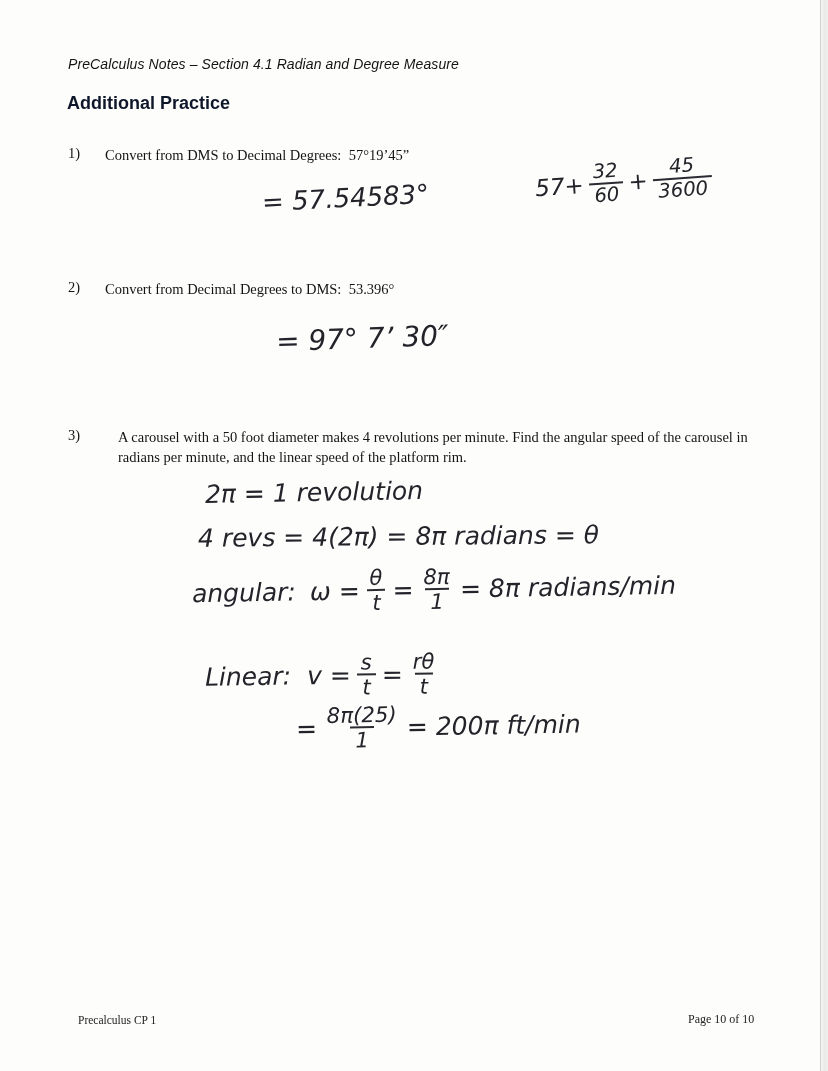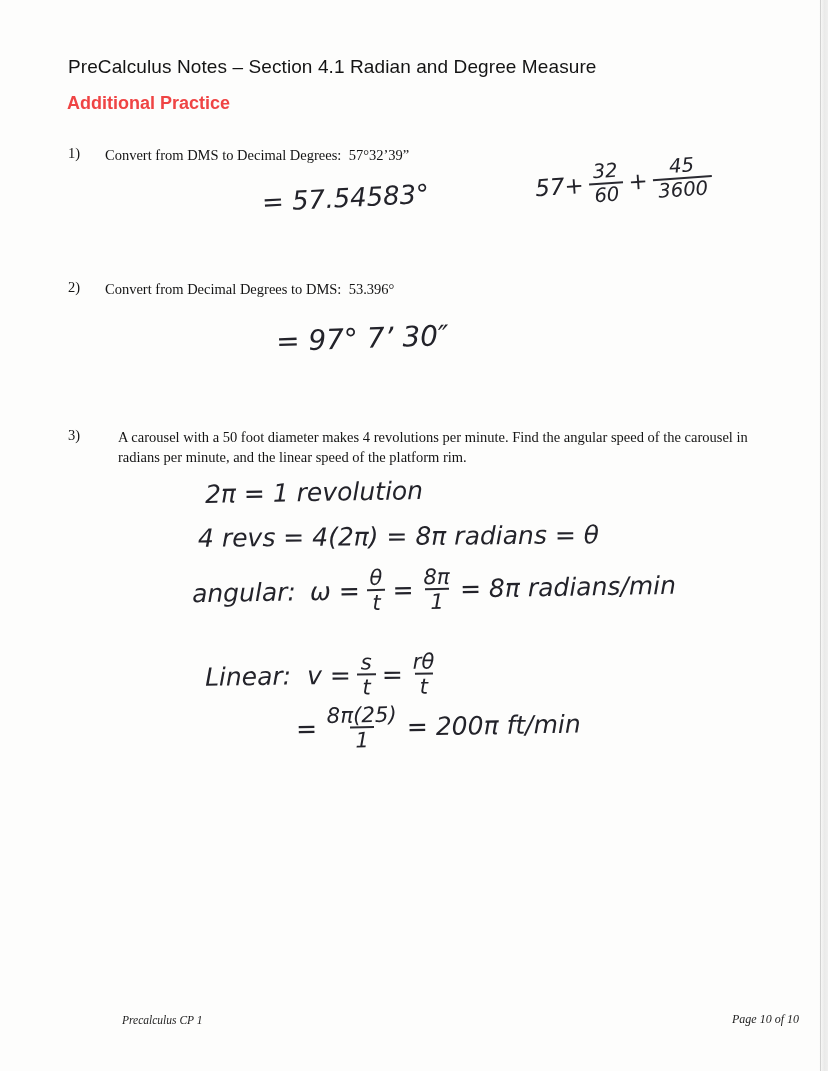--- a/index.html
+++ b/index.html
@@ -4,34 +4,34 @@
 <style>
   html,body{margin:0;padding:0;}
   body{
     width:828px;height:1071px;position:relative;overflow:hidden;
     background:#fdfdfc;
     font-family:"Liberation Sans", sans-serif;
   }
   .abs{position:absolute;}
   
   .doc-header{
-    left:68px;top:56px;font-size:19px;color:#141414;letter-spacing:0.1px;
+    left:68px;top:56px;font-size:14px;color:#141414;letter-spacing:0.1px;font-style:italic;
   }
   .doc-title{
-    left:67px;top:93px;font-size:18px;font-weight:700;color:#ef4444;
+    left:67px;top:93px;font-size:18px;font-weight:700;color:#0f172a;
   }
   .problem-number{
     font-family:"Liberation Serif", serif;font-size:14.5px;color:#141414;
   }
   .problem-text{
     font-family:"Liberation Serif", serif;font-size:14.5px;color:#141414;
     white-space:pre-wrap;line-height:1.4;
   }
   .footer{
-    font-family:"Liberation Serif", serif;font-style:italic;font-size:11.5px;color:#222;margin-left:44px;
+    font-family:"Liberation Serif", serif;font-size:11.5px;color:#222;
   }
   
   .hw{
     font-family:"DejaVu Sans", cursive, sans-serif;
     font-style:italic;
     color:#23232a;
   }
   .hw-row{display:inline-flex;align-items:center;}
   .frac{display:inline-flex;flex-direction:column;align-items:center;line-height:1.05;margin:0 5px;}
   .frac .num{padding:0 5px;}
@@ -46,21 +46,21 @@
     right:7px;top:0;width:1.5px;height:1071px;background:rgba(110,110,110,0.28);
   }
 </style>
 </head>
 <body>
 
 <div class="abs doc-header">PreCalculus Notes – Section 4.1 Radian and Degree Measure</div>
 <div class="abs doc-title">Additional Practice</div>
 
 <div class="abs problem-number" style="left:68px;top:145px;">1)</div>
-<div class="abs problem-text" style="left:105px;top:145px;width:660px;">Convert from DMS to Decimal Degrees:  57°32’39”</div>
+<div class="abs problem-text" style="left:105px;top:145px;width:660px;">Convert from DMS to Decimal Degrees:  57°19’45”</div>
 
 <div class="abs hw" style="left:262px;top:183px;font-size:26px;transform:rotate(-3deg);">= 57.54583°</div>
 
 <div class="abs hw hw-row" style="left:535px;top:160px;font-size:23px;transform:rotate(-4deg);">
   <span>57+</span>
   <span class="frac small-frac">
     <span class="num">32</span>
     <span class="den">60</span>
   </span>
   <span>+</span>

